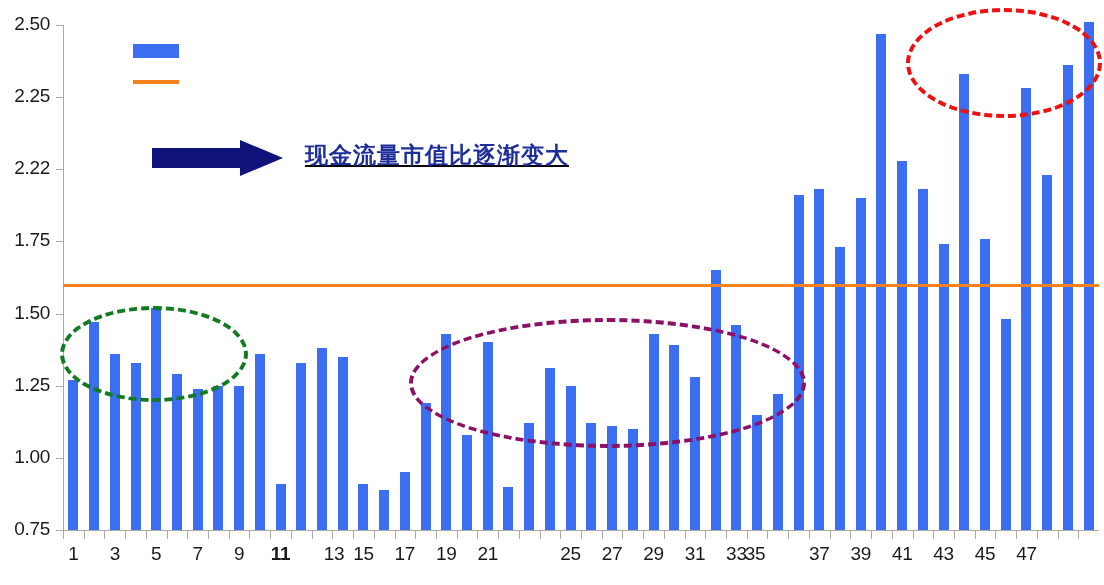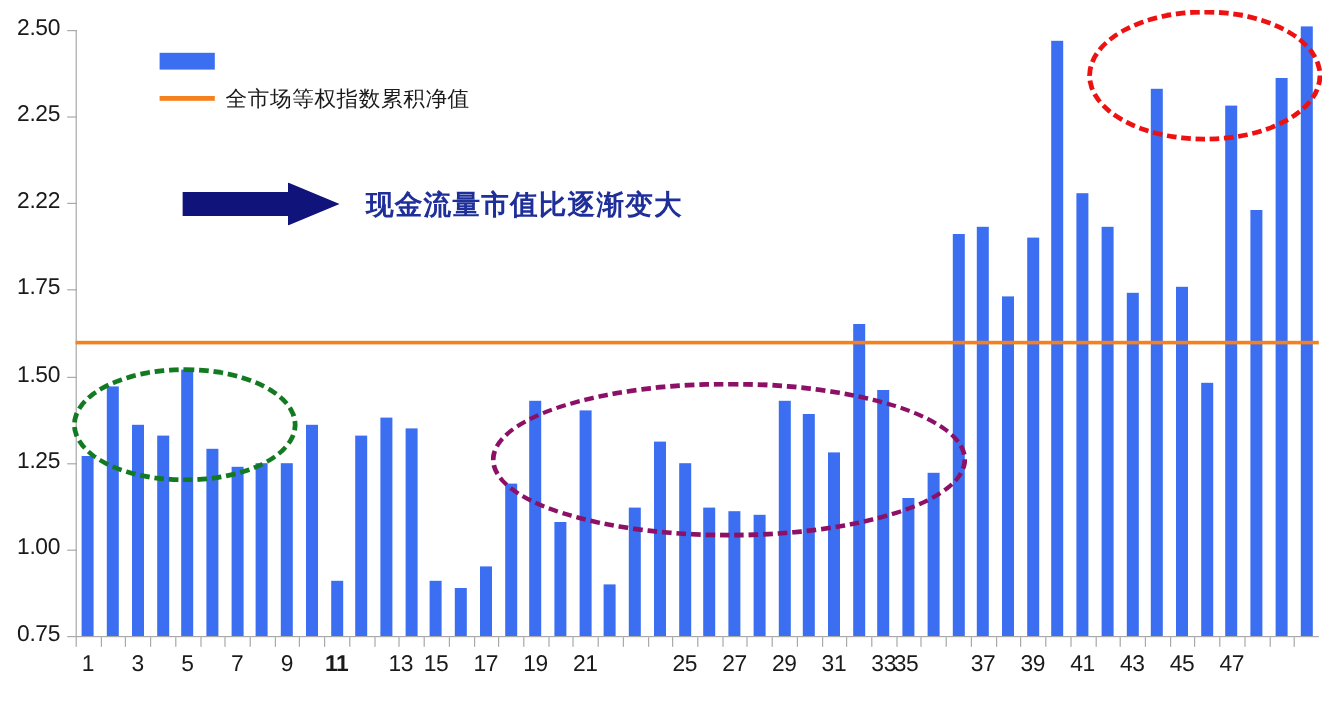--- a/index.html
+++ b/index.html
@@ -113,23 +113,23 @@
     font-size: 18px;
     color: #1a1a1a;
     white-space: nowrap;
     letter-spacing: 0.5px;
   }
 
   
   #arrow-annotation {
     position: absolute;
     left: 152px;
-    top: 152px;
+    top: 140px;
     display: flex;
-    align-items: center;
+    text-decoration: underline;
   }
   .arrow-shape {
     width: 131px;
     height: 36px;
     flex: 0 0 auto;
   }
   .annotation-text {
     margin-left: 22px;
     font-family: "DejaVu Serif", serif;
     font-weight: bold;
@@ -308,21 +308,20 @@
     </div>
 
   <div id="ref-line" class="ref-line" style="left: 63px; width: 1036px; top: 283.714px; background: rgb(244, 128, 30);"></div>
 
   <div id="legend">
     <div class="legend-row">
       <span class="legend-swatch-bar"></span>
     </div>
     <div class="legend-row">
       <span class="legend-swatch-line"></span>
-      <span class="legend-text">全市场等权指数累积净值</span>
     </div>
   </div>
 
   <div id="arrow-annotation">
     <svg class="arrow-shape" viewBox="0 0 131 36">
       <polygon points="0,8 88,8 88,0 131,18 88,36 88,28 0,28" fill="#10137a"></polygon>
     </svg>
     <span class="annotation-text">现金流量市值比逐渐变大</span>
   </div>
 

